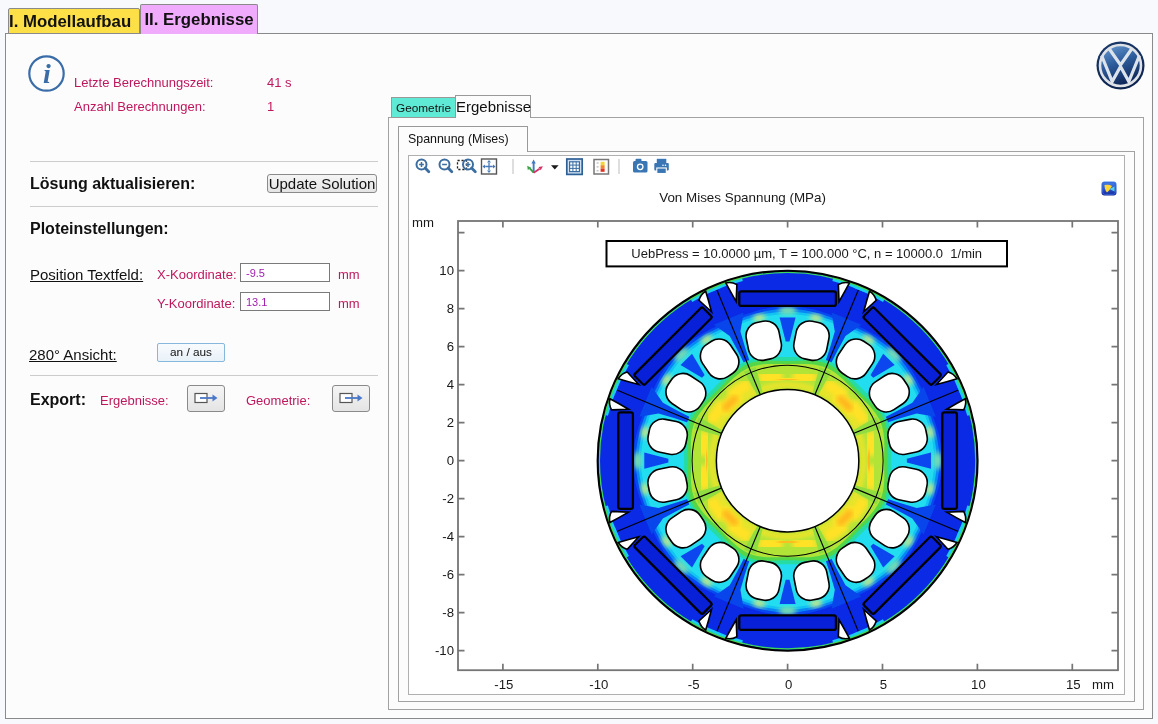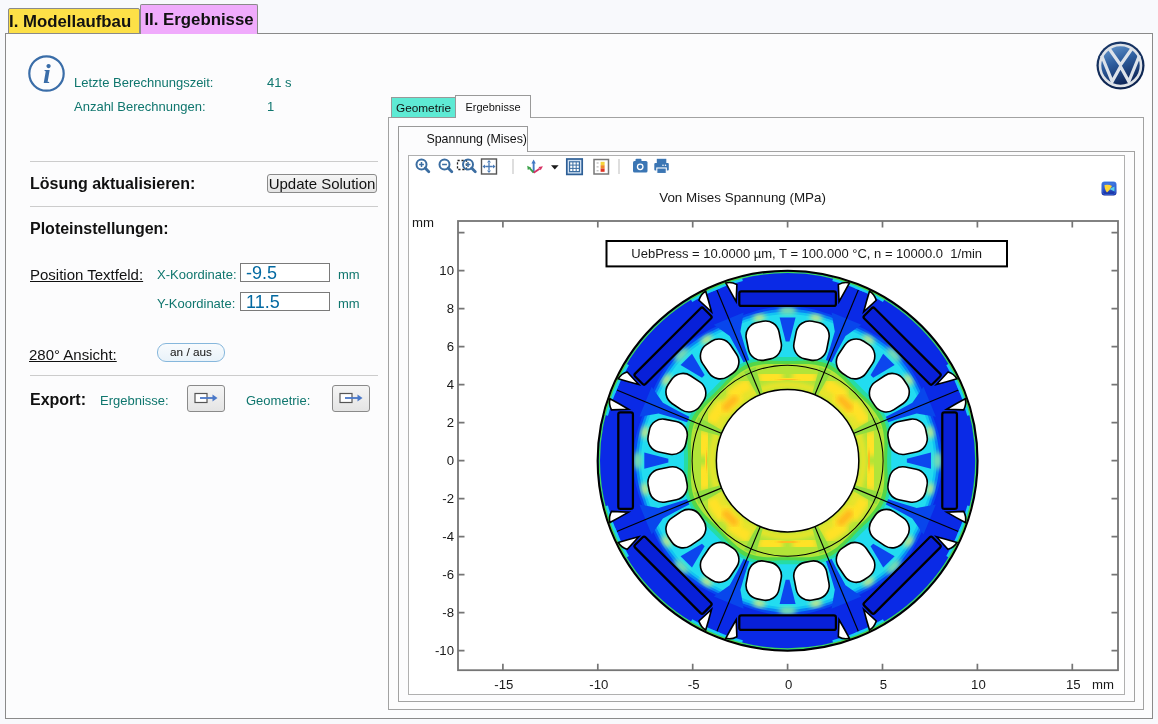--- a/index.html
+++ b/index.html
@@ -1,27 +1,27 @@
 <!DOCTYPE html>
 <html><head><meta charset="utf-8"><style>
 *{margin:0;padding:0;box-sizing:border-box}
 html,body{width:1158px;height:724px;background:#f8f9fc;font-family:"Liberation Sans",sans-serif;position:relative;overflow:hidden}
 .abs{position:absolute}
 #main{left:5px;top:33px;width:1148px;height:685.5px;border:1px solid #8a8a8a;background:#fcfcfd}
 .tab1{left:8px;top:8px;width:132px;height:26px;background:#fde047;border:1px solid #8a8a8a;z-index:1;font-weight:bold;font-size:16.8px;line-height:26px;color:#111;border-radius:2px 2px 0 0}
 .tab2{left:140px;top:4px;width:118px;height:30px;background:#f0abfc;border:1px solid #8a8a8a;border-bottom:none;z-index:2;font-weight:bold;font-size:16.8px;text-align:center;line-height:29px;color:#111;border-radius:2px 2px 0 0}
-.t12{font-size:13px;color:#0f766e}
+.t12{font-size:13px;color:#be185d}
 .t13{font-size:15px;color:#111}
 .b13{font-size:16px;font-weight:bold;color:#111}
 .und{text-decoration:underline}
 .hr{left:30px;width:348px;height:1px;background:#ccc}
-.inp{border:1px solid #7a7a7a;background:#fff;font-size:18px;padding-left:5px;color:#0369a1;line-height:18px}
+.inp{border:1px solid #7a7a7a;background:#fff;font-size:11px;padding-left:5px;color:#a21caf;line-height:18px}
 .btn{border:1px solid #8a8a8a;border-radius:3px;background:linear-gradient(#f5f5f5,#e4e4e4);font-size:15px;text-align:center;color:#111}
 .gtab{background:#5eead4;border:1px solid #999;font-size:11.8px;text-align:center;color:#111}
-.gtaba{background:#fcfcfd;border:1px solid #999;border-bottom:none;font-size:11px;text-align:center;color:#111;z-index:2}
+.gtaba{background:#fcfcfd;border:1px solid #999;border-bottom:none;font-size:15px;text-align:center;color:#111;z-index:2}
 .panel{border:1px solid #a2a2a2;background:#fcfcfd}
 </style></head><body>
 <div id="main" class="abs"></div>
 <div class="abs tab1">I. Modellaufbau</div>
 <div class="abs tab2">II. Ergebnisse</div>
 
 <svg class="abs" style="left:27px;top:54px" width="39" height="39" viewBox="0 0 39 39">
 <circle cx="19.5" cy="19.5" r="17.2" fill="#fcfcfd" stroke="#3a6da8" stroke-width="2.2"></circle>
 <text x="20" y="29" font-family="Liberation Serif,serif" font-style="italic" font-weight="bold" font-size="28" fill="#3a6da8" text-anchor="middle">i</text>
 </svg>
@@ -34,25 +34,25 @@
 <div class="abs b13" style="left:30px;top:175px">Lösung aktualisieren:</div>
 <div class="abs btn" style="left:267px;top:174px;width:110px;height:19px;line-height:17px">Update Solution</div>
 <div class="abs hr" style="top:206px"></div>
 <div class="abs b13" style="left:30px;top:220px">Ploteinstellungen:</div>
 
 <div class="abs t13 und" style="left:30px;top:266px">Position Textfeld:</div>
 <div class="abs t12" style="left:157px;top:267px">X-Koordinate:</div>
 <div class="abs inp" style="left:240px;top:263px;width:90px;height:19px">-9.5</div>
 <div class="abs t12" style="left:338px;top:267px">mm</div>
 <div class="abs t12" style="left:157px;top:296px">Y-Koordinate:</div>
-<div class="abs inp" style="left:240px;top:292px;width:90px;height:19px">11.5</div>
+<div class="abs inp" style="left:240px;top:292px;width:90px;height:19px">13.1</div>
 <div class="abs t12" style="left:338px;top:296px">mm</div>
 
 <div class="abs t13 und" style="left:29px;top:346px">280° Ansicht:</div>
-<div class="abs" style="left:157px;top:343px;width:68px;height:19px;border:1px solid #86b7dc;border-radius:9px;background:linear-gradient(#f8fbfd,#e9f2f9);font-size:11.8px;text-align:center;line-height:17px;color:#111">an / aus</div>
+<div class="abs" style="left:157px;top:343px;width:68px;height:19px;border:1px solid #86b7dc;border-radius:2px;background:linear-gradient(#f8fbfd,#e9f2f9);font-size:11.8px;text-align:center;line-height:17px;color:#111">an / aus</div>
 <div class="abs hr" style="top:375px"></div>
 
 <div class="abs b13" style="left:30px;top:391px">Export:</div>
 <div class="abs t12" style="left:100px;top:393px">Ergebnisse:</div>
 <div class="abs btn" style="left:187px;top:385px;width:38px;height:27px">
 <svg width="36" height="25" viewBox="0 0 36 25">
       <rect x="7" y="7.5" width="12" height="9" fill="#fff" stroke="#555" stroke-width="1.2"></rect>
       <line x1="12" y1="12" x2="25" y2="12" stroke="#4a78c8" stroke-width="1.8"></line>
       <path d="M24.5,8.6l5,3.4l-5,3.4z" fill="#4a78c8"></path>
     </svg></div>
@@ -82,21 +82,21 @@
 <g fill="none" stroke="#dde3ea" stroke-width="3.2" stroke-linecap="butt">
 <path d="M13,7.5 L24.5,24 L36,7.5"></path>
 <path d="M5.6,14.5 L16.2,40.5 L24.5,25.5 L32.8,40.5 L43.4,14.5"></path>
 </g>
 </svg>
 
 <div class="abs panel" style="left:388px;top:117px;width:756px;height:593px"></div>
 <div class="abs gtab" style="left:391px;top:97px;width:65px;height:21px;line-height:20px;z-index:1">Geometrie</div>
 <div class="abs gtaba" style="left:455px;top:95px;width:76px;height:23px;line-height:22px">Ergebnisse</div>
 <div class="abs panel" style="left:398px;top:151px;width:737px;height:551px"></div>
-<div class="abs gtaba" style="left:398px;top:126px;width:130px;height:26px;line-height:24px;text-align:right;padding-left:15px;font-size:12.4px">Spannung (Mises)</div>
+<div class="abs gtaba" style="left:398px;top:126px;width:130px;height:26px;line-height:24px;text-align:left;padding-left:9px;font-size:12.4px">Spannung (Mises)</div>
 <div class="abs" style="left:408px;top:155px;width:717px;height:540px;border:1px solid #b0b0b0;background:#fff"></div>
 
 <svg class="abs" style="left:408px;top:155px" width="717" height="540" viewBox="0 0 717 540">
 <g transform="translate(0,1)">
       <g stroke="#3b6da1" fill="none">
         <circle cx="13.5" cy="8.5" r="5" stroke-width="2"></circle>
         <line x1="17.1" y1="12.1" x2="20.8" y2="15.8" stroke-width="2.8" stroke-linecap="round"></line>
         <path d="M11.1,8.5H15.9 M13.5,6.1V10.9" stroke-width="1.5"></path>
       </g>
       <g stroke="#3b6da1" fill="none">

